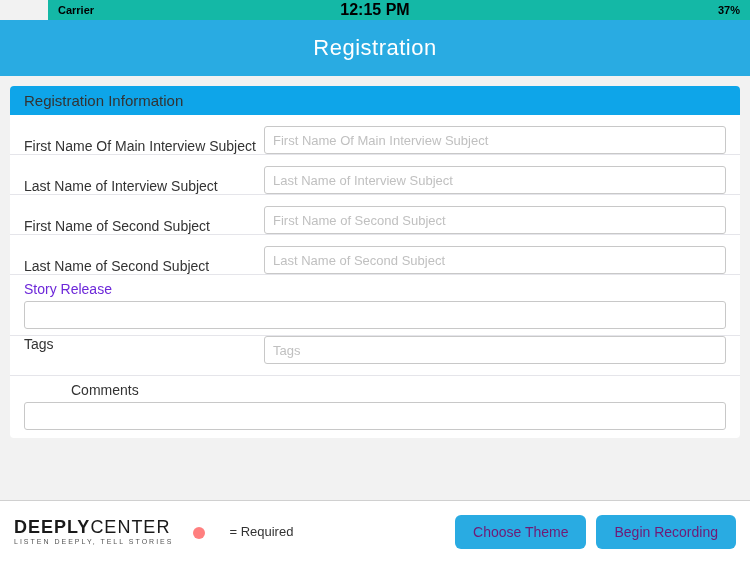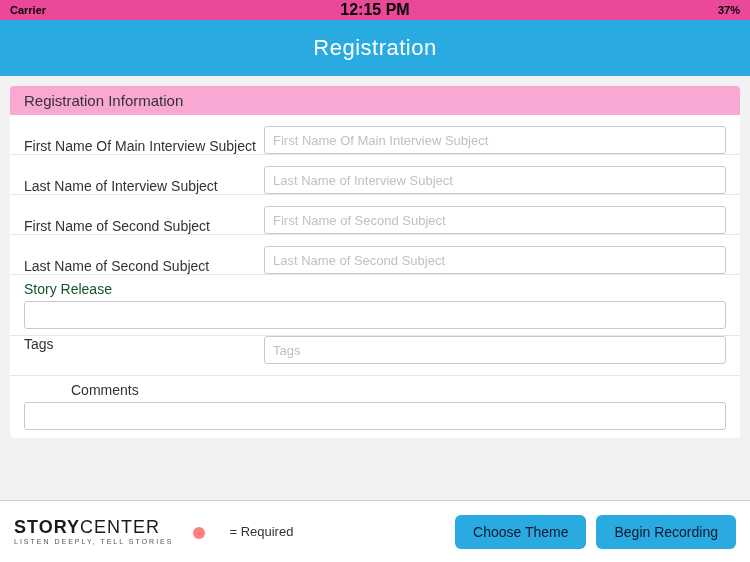--- a/index.html
+++ b/index.html
@@ -7,29 +7,30 @@
       font-family: -apple-system, 'Helvetica Neue', Arial, sans-serif;
       background: #f2f2f2;
       width: 750px;
       height: 562px;
       overflow: hidden;
       position: relative;
     }
 
     
     .status-bar {
-      background: #ec4899;
+      background: #14b8a6;
       height: 20px;
       display: flex;
       align-items: center;
       justify-content: space-between;
       padding: 0 10px;
       font-size: 11px;
       font-weight: 600;
       color: #000;
+      margin-left: 48px;
     }
     .status-bar-center { position: absolute; left: 50%; transform: translateX(-50%); font-size: 16px; font-weight: 600; }
 
     
     .header {
       background: #29abe2;
       height: 56px;
       display: flex;
       align-items: center;
       justify-content: center;
@@ -43,21 +44,21 @@
 
     
     .main {
       background: #fff;
       margin: 10px 10px 0 10px;
       border-radius: 4px;
       overflow: hidden;
     }
 
     .section-header {
-      background: #f9a8d4;
+      background: #0ea5e9;
       padding: 6px 14px;
       font-size: 15px;
       font-weight: 500;
       color: #333;
     }
 
     .form-area {
       padding: 0;
     }
 
@@ -95,21 +96,21 @@
       color: #c0c0c0;
     }
 
     
     .story-release-block {
       border-bottom: 1px solid #e5e5ea;
       padding: 6px 14px;
     }
     .story-release-label {
       font-size: 14px;
-      color: #14532d;
+      color: #6d28d9;
       margin-bottom: 4px;
     }
     .story-release-input {
       width: 100%;
       border: 1px solid #c8c8c8;
       border-radius: 3px;
       padding: 5px 8px;
       font-size: 13px;
       color: #999;
       outline: none;
@@ -224,21 +225,21 @@
       padding: 0 18px;
       border: none;
       border-radius: 6px;
       font-size: 14px;
       cursor: pointer;
       font-weight: 500;
     }
 
     .btn-blue {
       background: #29abe2;
-      color: #0f172a;
+      color: #701a75;
     }
   </style>
 </head>
 <body>
 
 <div class="status-bar">
   <span>Carrier</span>
   <span class="status-bar-center">12:15 PM</span>
   <span>37%</span>
 </div>
@@ -285,21 +286,21 @@
       <div class="comments-label">Comments</div>
       <input class="comments-input" type="text" style="">
     </div>
 
   </div>
 </div>
 
 <div class="footer">
   <div class="footer-logo">
     <div class="logo-text">
-      <span>STORY</span><span style="font-weight:400;">CENTER</span>
+      <span>DEEPLY</span><span style="font-weight:400;">CENTER</span>
     </div>
     <div class="logo-tagline">LISTEN DEEPLY, TELL STORIES</div>
   </div>
 
   <div class="required-note">
     <div class="required-dot"></div>
     <span>= Required</span>
   </div>
 
   <div class="footer-buttons">

